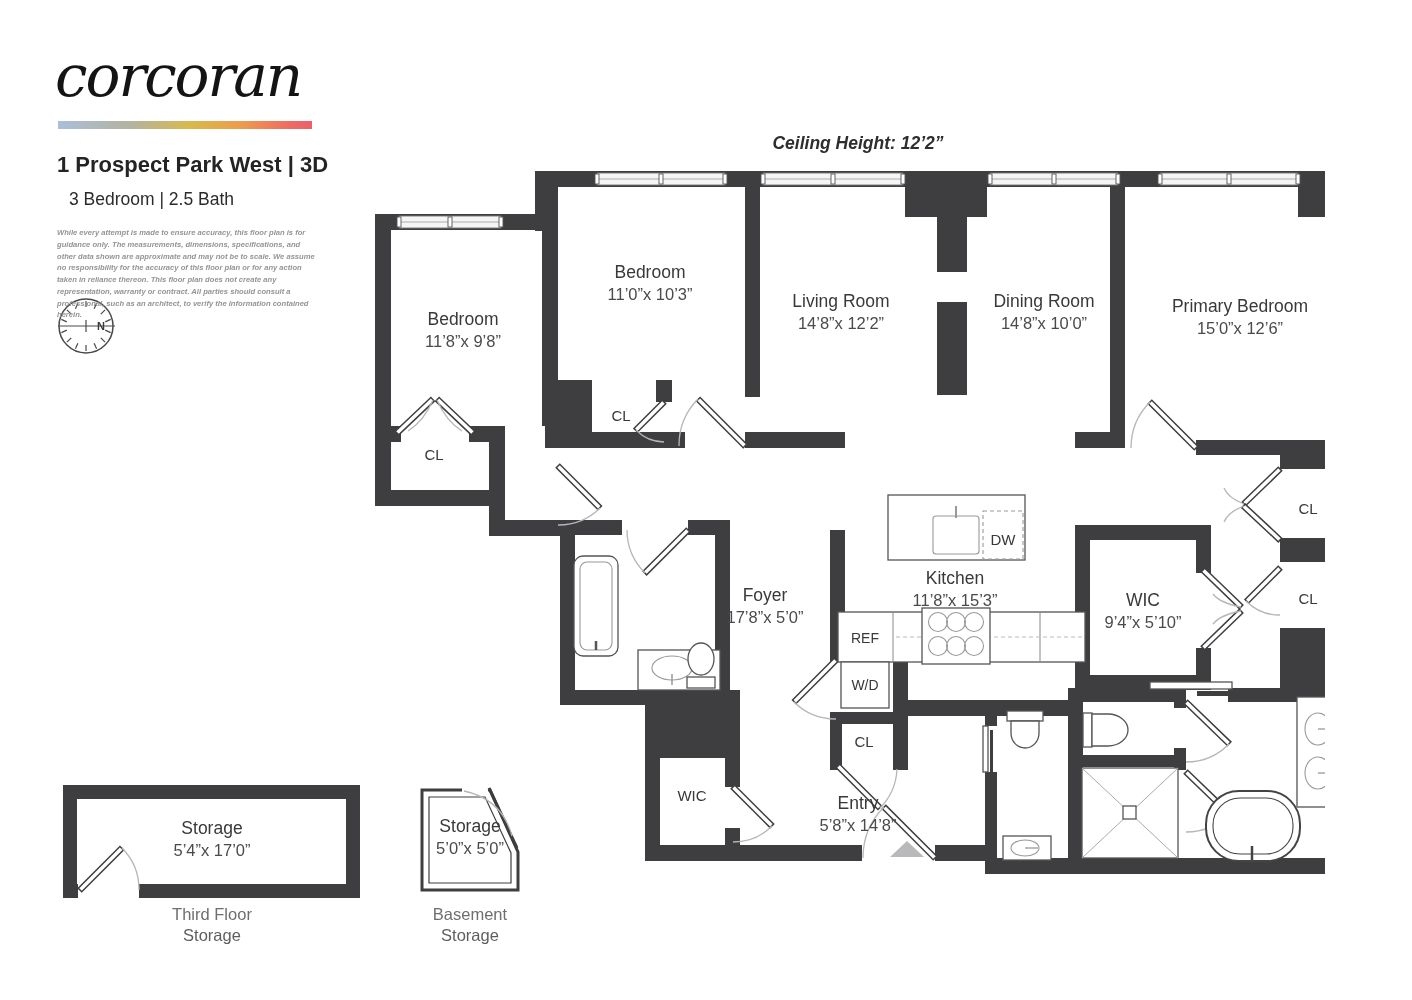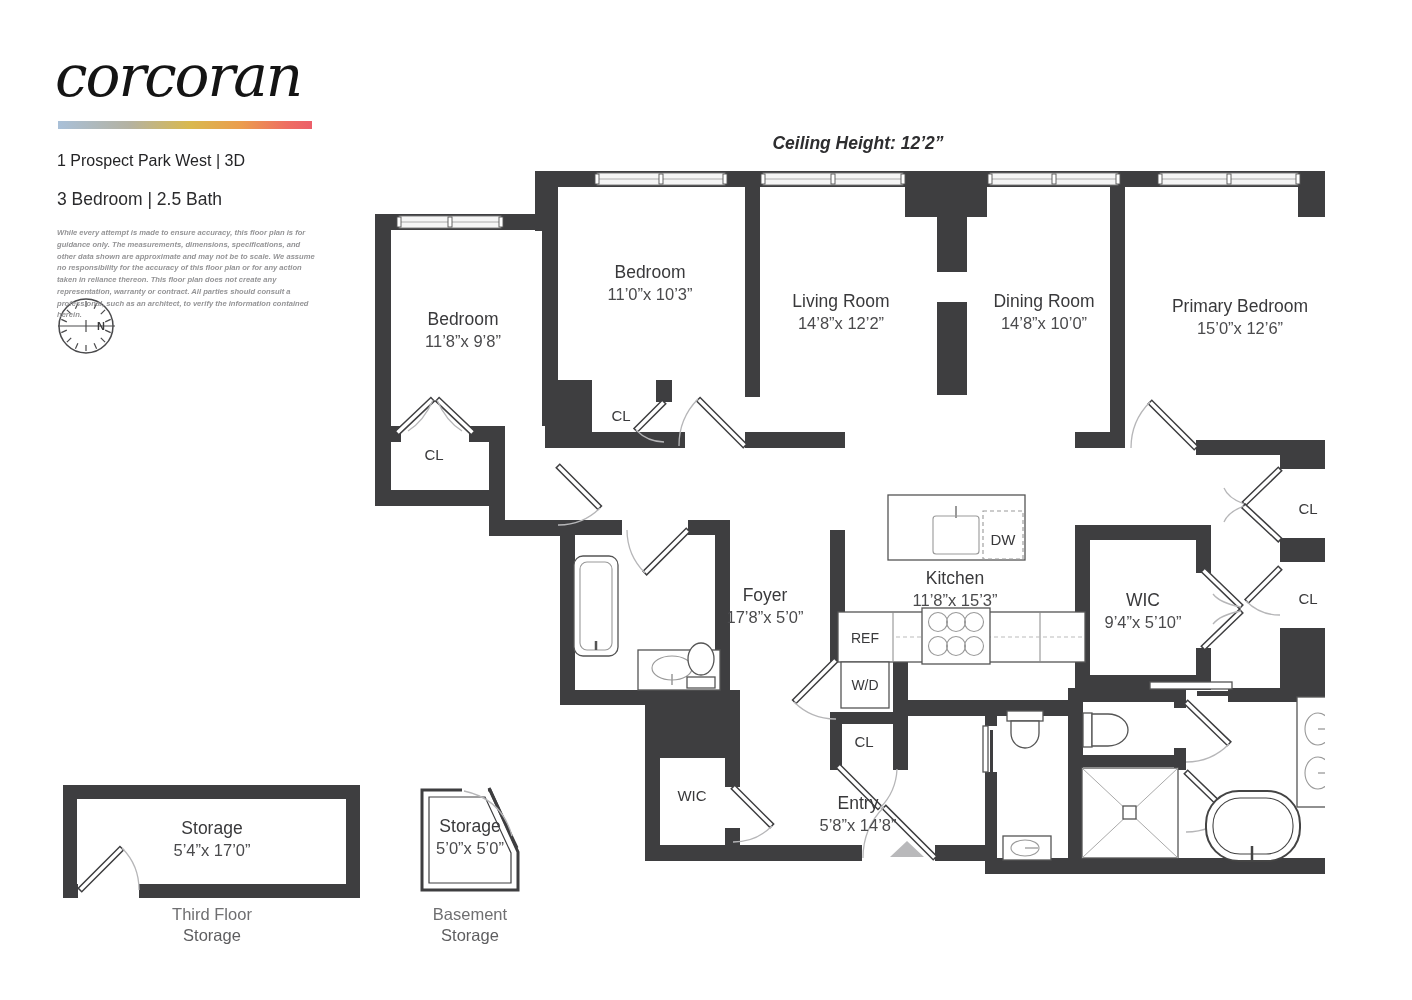--- a/index.html
+++ b/index.html
@@ -2,22 +2,22 @@
 <html><head>
 <meta charset="utf-8">
 <style>
   html,body{margin:0;padding:0;background:#fff;}
   #canvas{position:relative;width:1325px;height:1000px;background:#fff;overflow:hidden;
           font-family:"Liberation Sans",sans-serif;}
   .logo{position:absolute;left:55px;top:42px;font-family:"DejaVu Serif",serif;
         font-style:italic;font-size:58px;letter-spacing:-2px;color:#141414;}
   .brandbar{position:absolute;left:58px;top:121px;width:254px;height:8px;
         background:linear-gradient(to right,#a9c0d8 0%,#b4b2a2 28%,#d9b94e 52%,#eb9d4e 72%,#ee6e62 90%,#ec5f6a 100%);}
-  .address{position:absolute;left:57px;top:152px;font-size:16px;font-weight:400;color:#242426;}
-  .unit{position:absolute;left:57px;top:189px;font-size:17.5px;font-weight:400;color:#2b2b2d;}
+  .address{position:absolute;left:57px;top:152px;font-size:22px;font-weight:700;color:#242426;}
+  .unit{position:absolute;left:69px;top:189px;font-size:17.5px;font-weight:400;color:#2b2b2d;}
   .disclaimer{position:absolute;left:57px;top:227px;width:260px;font-size:7.6px;
         font-style:italic;color:#949496;line-height:1.55;font-weight:bold;}
   svg text{font-family:"Liberation Sans",sans-serif;text-anchor:middle;}
   .wall{fill:#3E3E40;}
   .leaf{fill:#fff;stroke:#3e3e40;stroke-width:1.5;}
   .arc{fill:none;stroke:#b6b6b8;stroke-width:1.3;}
   .fx{fill:#fff;stroke:#555;stroke-width:1.3;}
   .fx2{fill:none;stroke:#999;stroke-width:1.1;}
   .win{fill:#f5f5f5;stroke:#777;stroke-width:0.9;}
   .cap{fill:#fff;stroke:#555;stroke-width:0.9;}

